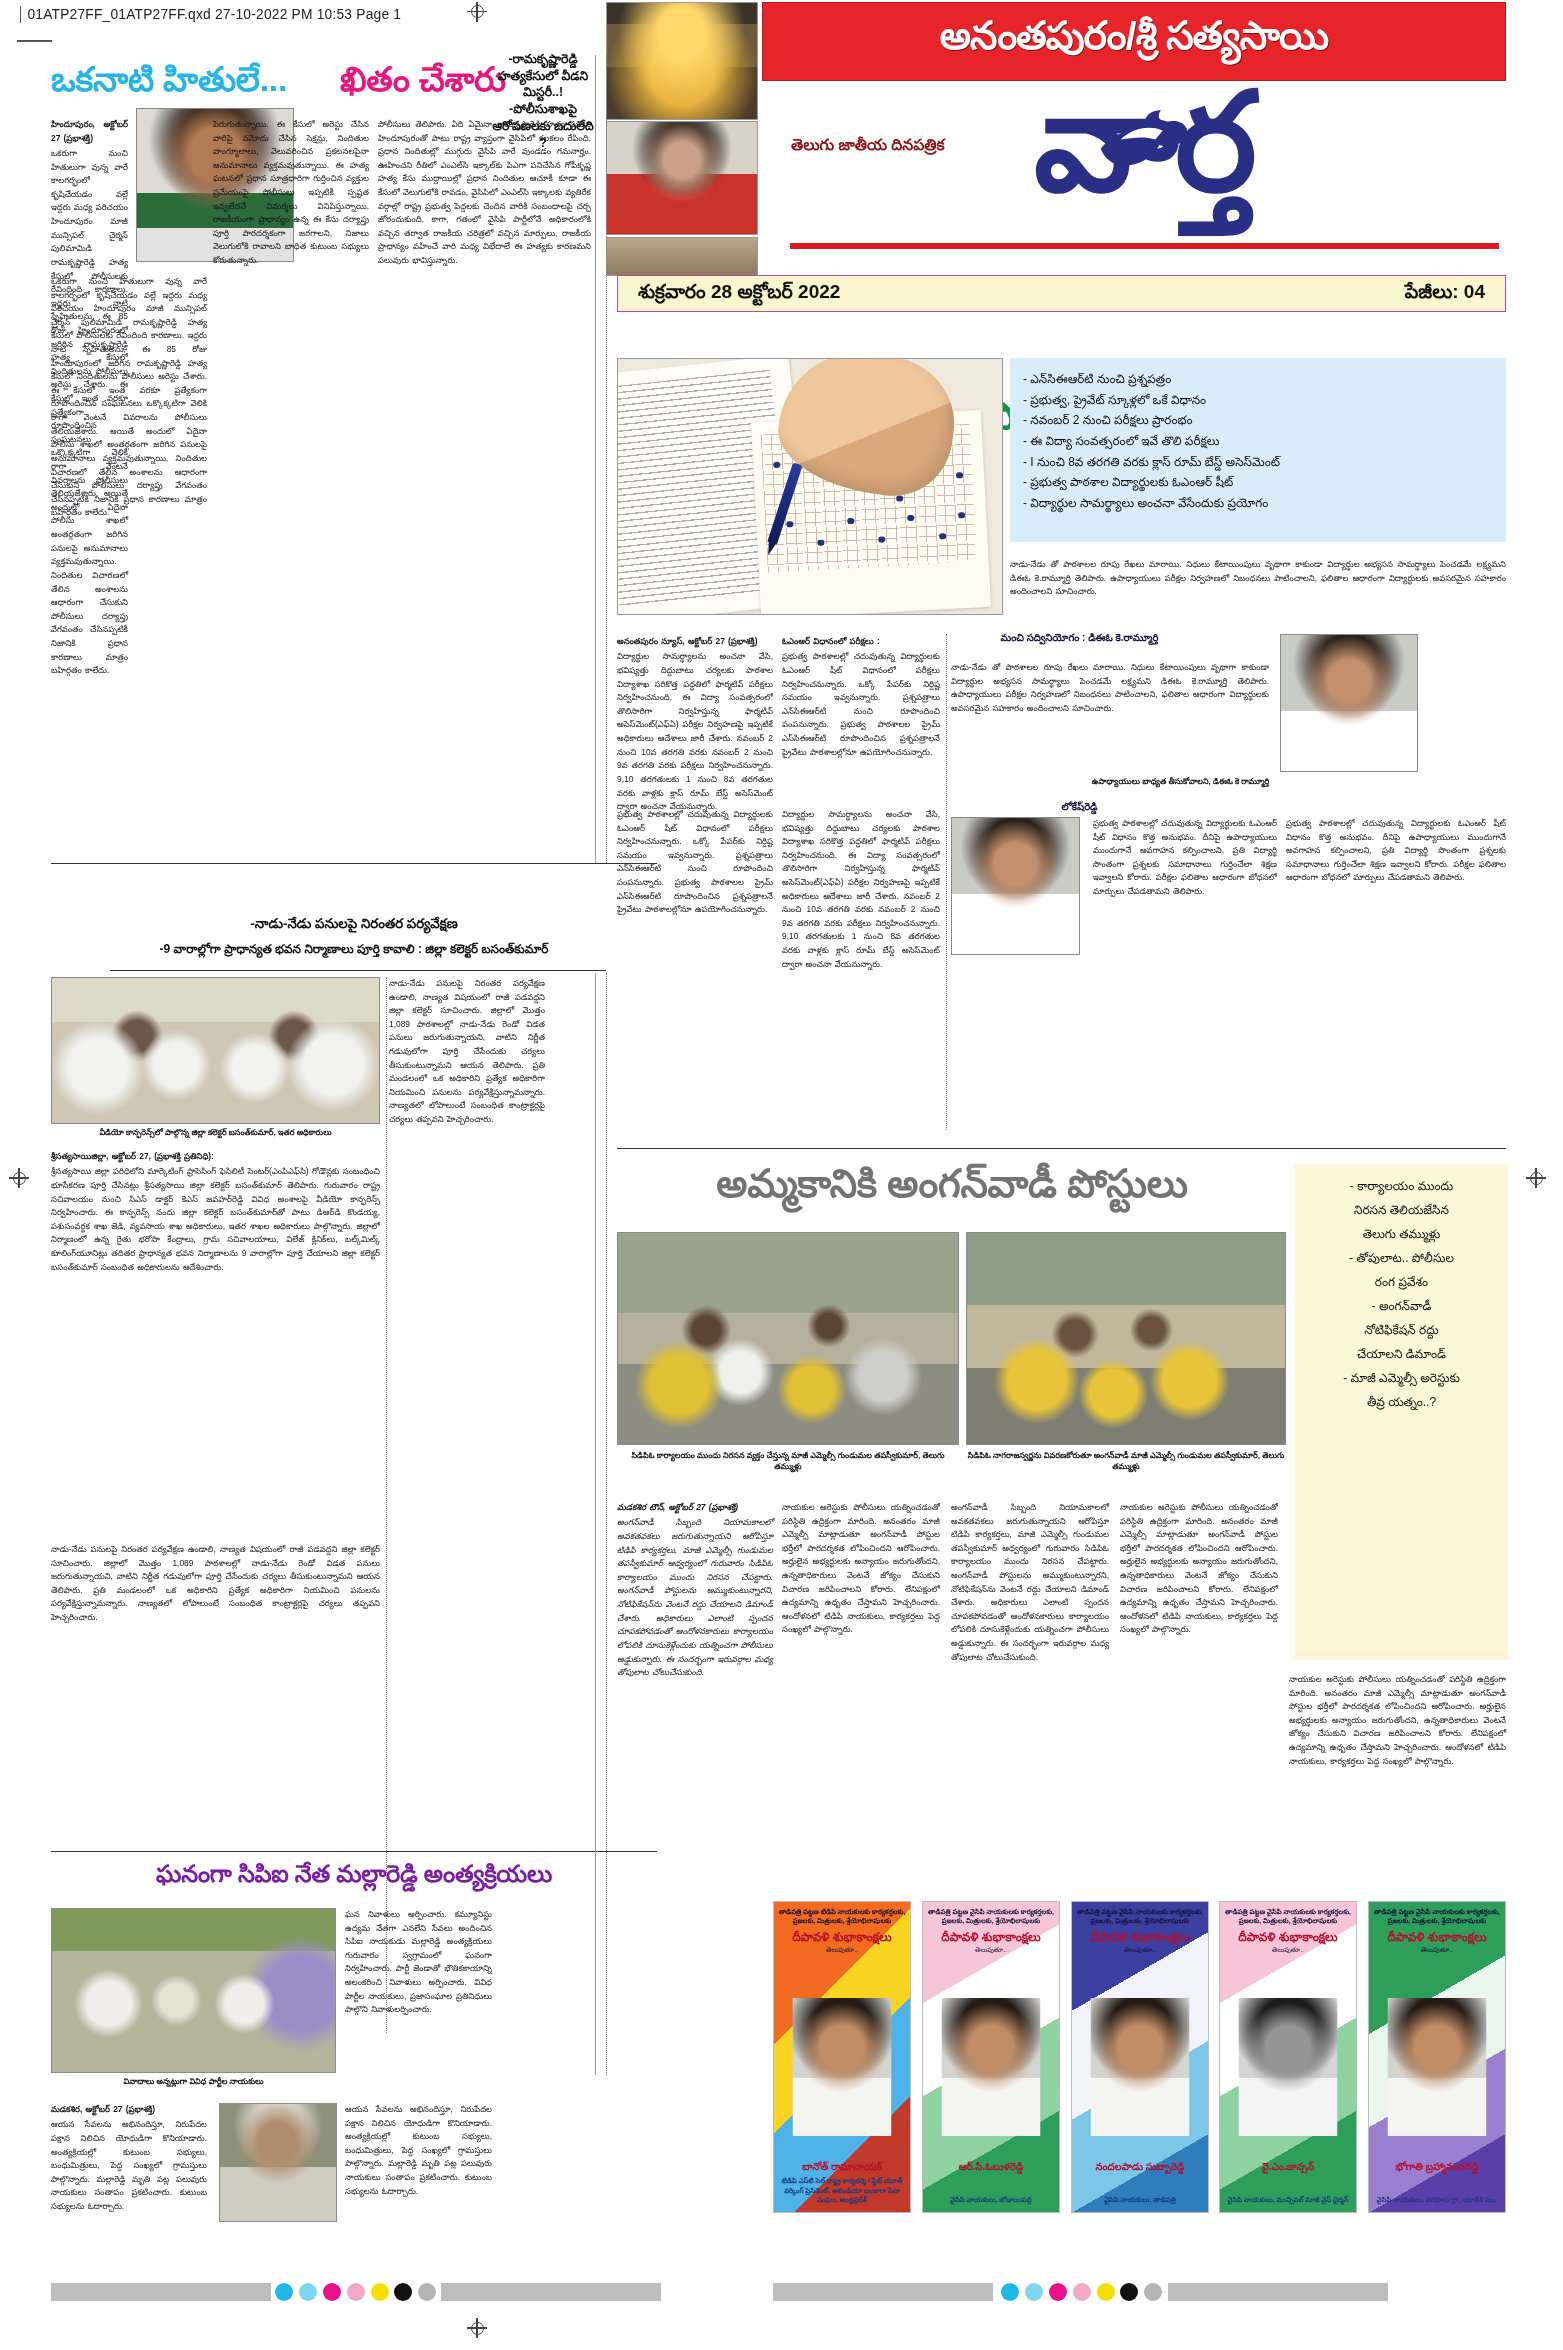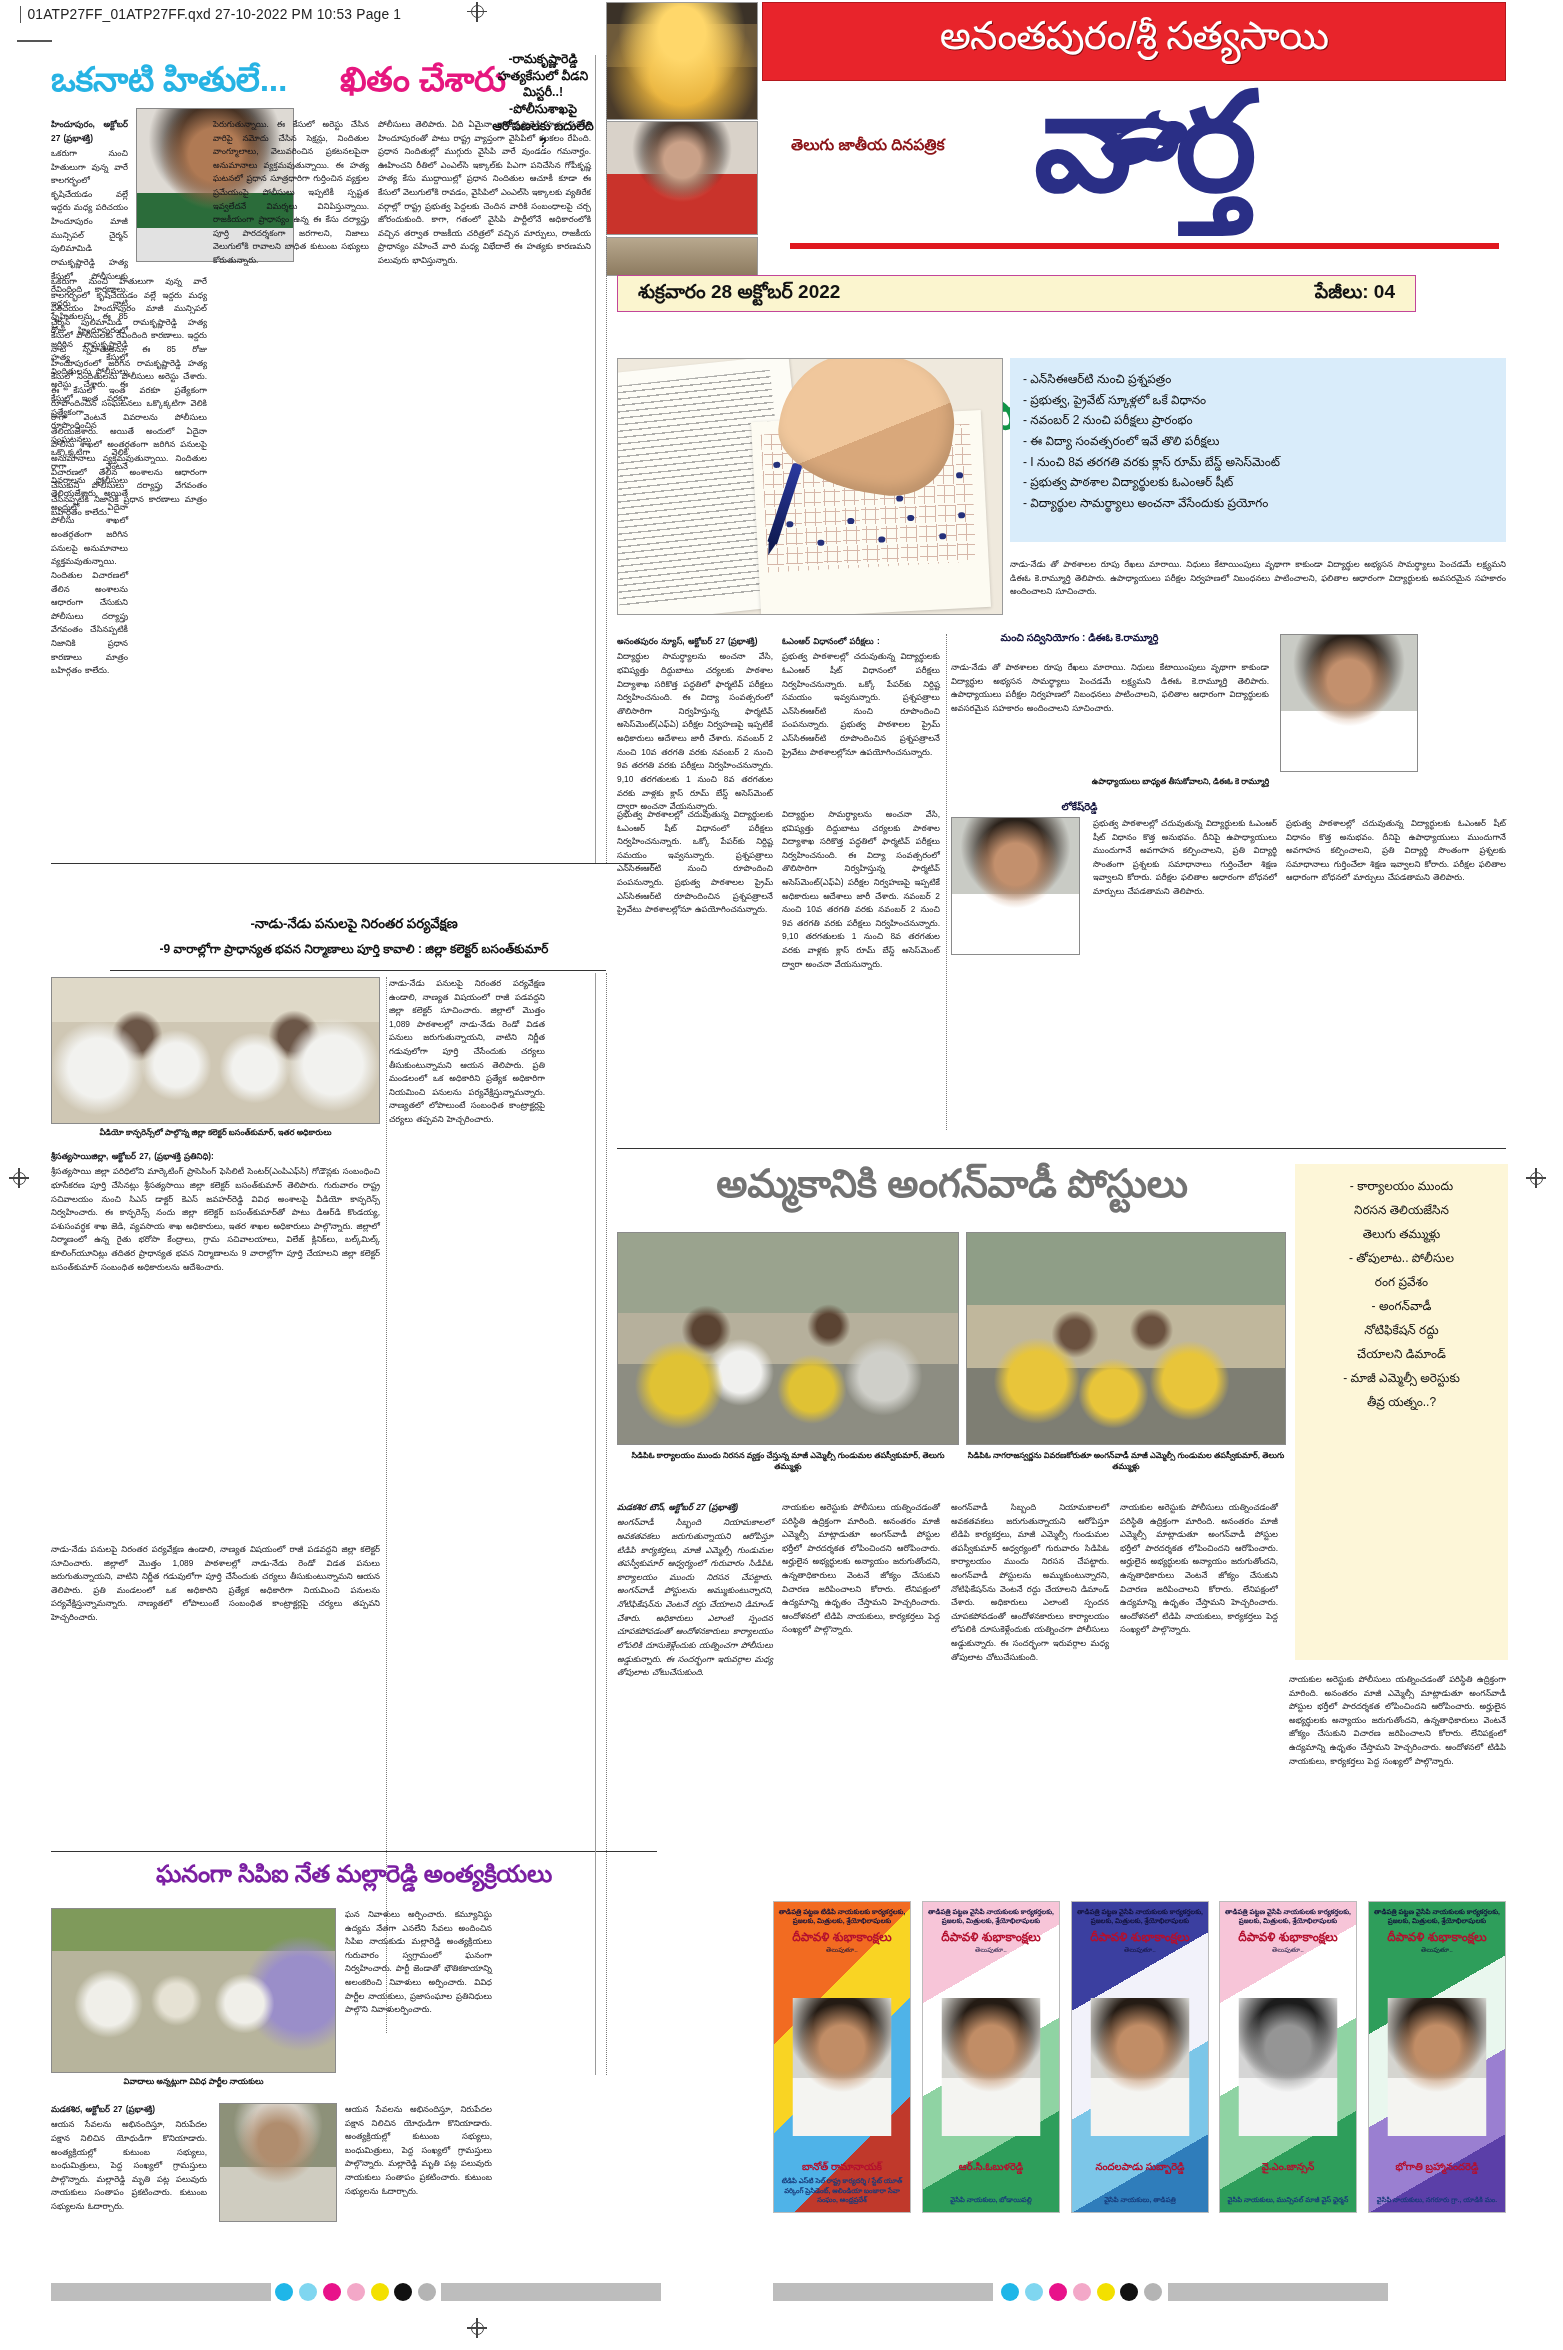--- a/index.html
+++ b/index.html
@@ -56,21 +56,21 @@
   .kicker { font-size:12.4px; font-weight:bold; color:#111; text-align:center; line-height:1.35; }
 
   
   .masthead { position:absolute; left:606px; top:0px; width:900px; height:275px; }
   .mh-redband{
     position:absolute; left:156px; top:1.8px; width:744px; height:79px;
     background:#e8242b; border:1.8px solid #b2181d;
     display:flex; align-items:center; justify-content:center;
   }
   .mh-redband span{
-    color:#fff; font-size:39px; font-weight:normal; letter-spacing:-0.9px;
+    color:#fff; font-size:39px; font-weight:bold; letter-spacing:-0.9px;
     text-shadow:0.9px 0.9px 0 #7a0d10;
   }
   .mh-photo{
     position:absolute; border:0.9px solid #999; background:#cfc6b8; overflow:hidden;
   }
   .mh-photo .ph-inner{ width:100%; height:100%; }
   .mh-p1{ left:0px; top:1.8px; width:152px; height:118px; }
   .mh-p1 .ph-inner{
     background:
       radial-gradient(ellipse at 50% 26%, #ffd76a 0 22%, rgba(255,215,106,0) 60%),
@@ -95,21 +95,21 @@
   .mh-tagline{
     position:absolute; left:185px; top:136px; width:303px;
     font-size:15.6px; font-weight:bold; color:#8c1418;
   }
   .mh-dove{ position:absolute; left:478px; top:103px; width:110px; height:73px; }
   .mh-underline{
     position:absolute; left:184px; top:243px; width:709px; height:6.4px; background:#e0181f;
   }
 
   .datebar{
-    position:absolute; left:617px; top:275px; width:799px; height:37px;
+    position:absolute; left:617px; top:275px; width:889px; height:37px;
     background:#fbf5cf; border:1.8px solid #c2459a;
     display:flex; align-items:center; justify-content:space-between;
     padding:8px 20px;
     gap:36px;
   }
   .datebar span{ font-size:19px; font-weight:bold; color:#121212; }
 
   
   .lead-photo{
     position:absolute; left:136px; top:108px; width:158px; height:154px;

